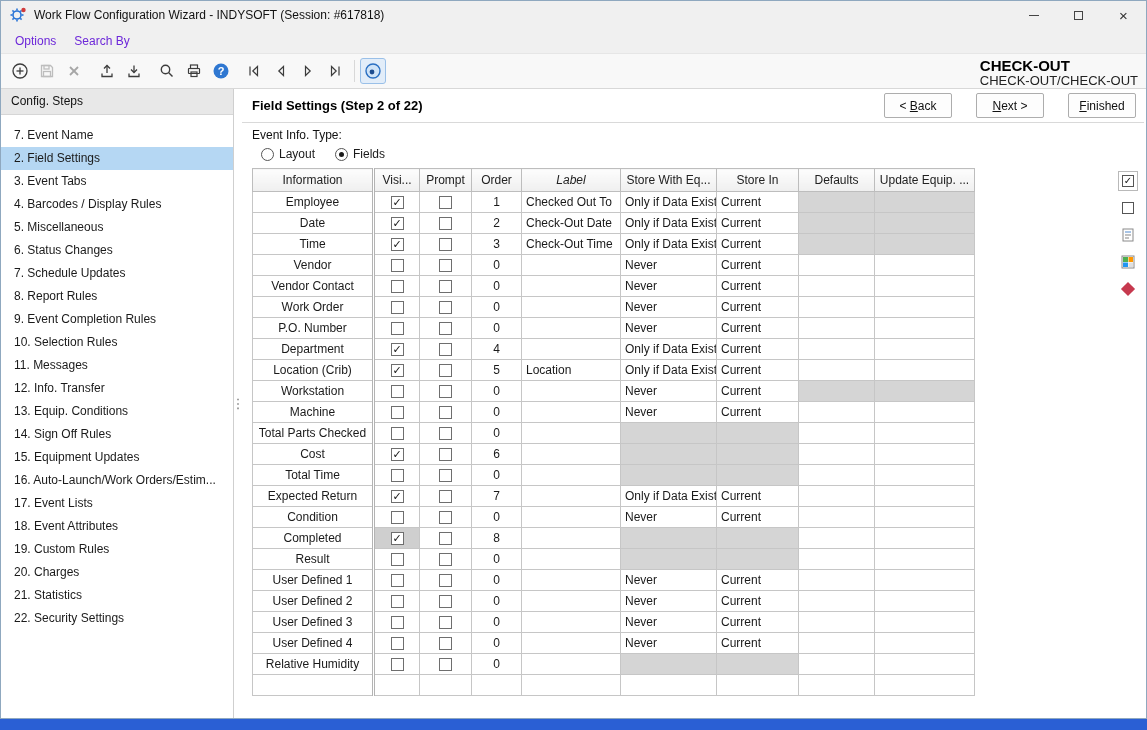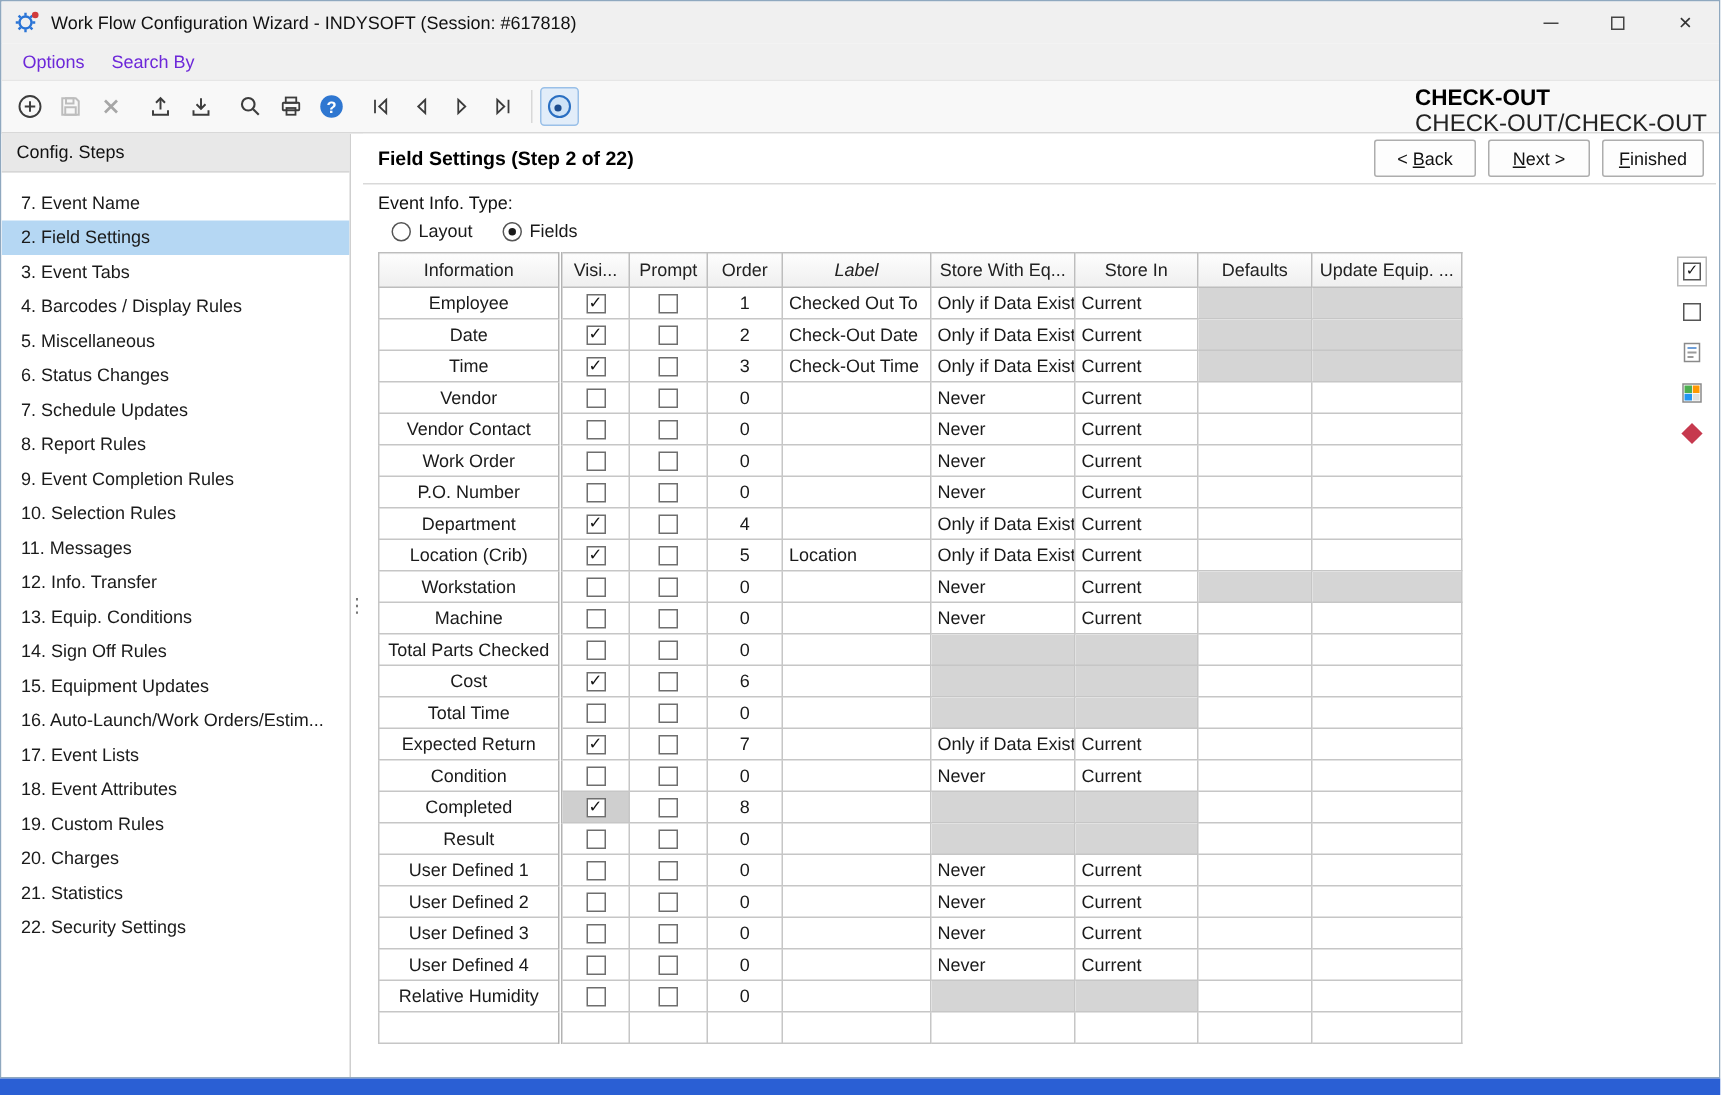--- a/index.html
+++ b/index.html
@@ -29,36 +29,36 @@
 .menu-item{padding:0 9px;height:100%;display:flex;align-items:center;color:#6d28d9;}
 
 
 .toolbar{height:36px;background:#f8f8f8;border-top:1px solid #e6e6e6;border-bottom:1px solid #d8d8d8;display:flex;align-items:center;padding-left:6px;flex:0 0 auto;position:relative;}
 .tb-btn{width:26px;height:26px;display:flex;align-items:center;justify-content:center;margin-right:1px;border-radius:3px;background:transparent;}
 .tb-btn.gap{margin-left:6px;}
 .tb-btn.active{background:#e2edf9;border:1px solid #9ac0e8;}
 .tb-sep{width:1px;height:22px;background:#d8d8d8;margin:0 5px;}
 .event-header{position:absolute;right:8px;top:3px;text-align:left;line-height:1.15;}
 .event-name{font-weight:bold;font-size:15px;color:#000;}
-.event-path{font-size:16px;color:#222;}
+.event-path{font-size:13px;color:#222;}
 
 
 .content{flex:1 1 auto;display:flex;overflow:hidden;background:#fff;}
 .sidebar{width:233px;flex:0 0 auto;border-right:1px solid #cfcfcf;display:flex;flex-direction:column;background:#fff;}
 .sidebar-header{height:26px;background:#e8e8e8;border-bottom:1px solid #d6d6d6;padding-left:10px;line-height:25px;color:#111;flex:0 0 auto;}
 .step-list{padding-top:9px;overflow:hidden;}
 .step-item{height:23px;line-height:23px;padding-left:13px;white-space:nowrap;overflow:hidden;cursor:default;}
 .step-item.selected{background:var(--selection-bg);}
 .splitter{width:8px;flex:0 0 auto;display:flex;align-items:center;justify-content:center;background:#fff;}
 .splitter-grip{color:#777;font-size:13px;line-height:10px;}
 
 .main{flex:1 1 auto;position:relative;overflow:hidden;background:#fff;}
 .main-header{height:34px;display:flex;align-items:center;padding:0 8px 0 10px;border-bottom:1px solid #d9d9d9;margin-right:2px;}
 .page-title{font-weight:bold;font-size:13px;color:#000;}
-.header-buttons{margin-left:auto;display:flex;gap:8px;}
+.header-buttons{margin-left:auto;display:flex;gap:24px;}
 .nav-btn{min-width:68px;height:25px;background:#fdfdfd;border:1px solid #adadad;border-radius:2px;font-family:"Liberation Sans",sans-serif;font-size:12px;color:#111;padding:0 10px;}
 .event-info{padding:5px 0 0 10px;height:45px;}
 .group-label{color:#111;}
 .radio-row{display:flex;gap:20px;margin:5px 0 0 9px;align-items:center;}
 .radio-option{display:flex;align-items:center;gap:5px;cursor:default;}
 .radio-circle{width:13px;height:13px;border:1px solid #555;border-radius:50%;background:#fff;position:relative;display:inline-block;flex:0 0 auto;}
 .radio-circle.on::after{content:"";position:absolute;left:3px;top:3px;width:5px;height:5px;border-radius:50%;background:#1a1a1a;}
 
 
 .table-wrap{margin-left:10px;width:725px;height:552px;overflow:hidden;}

